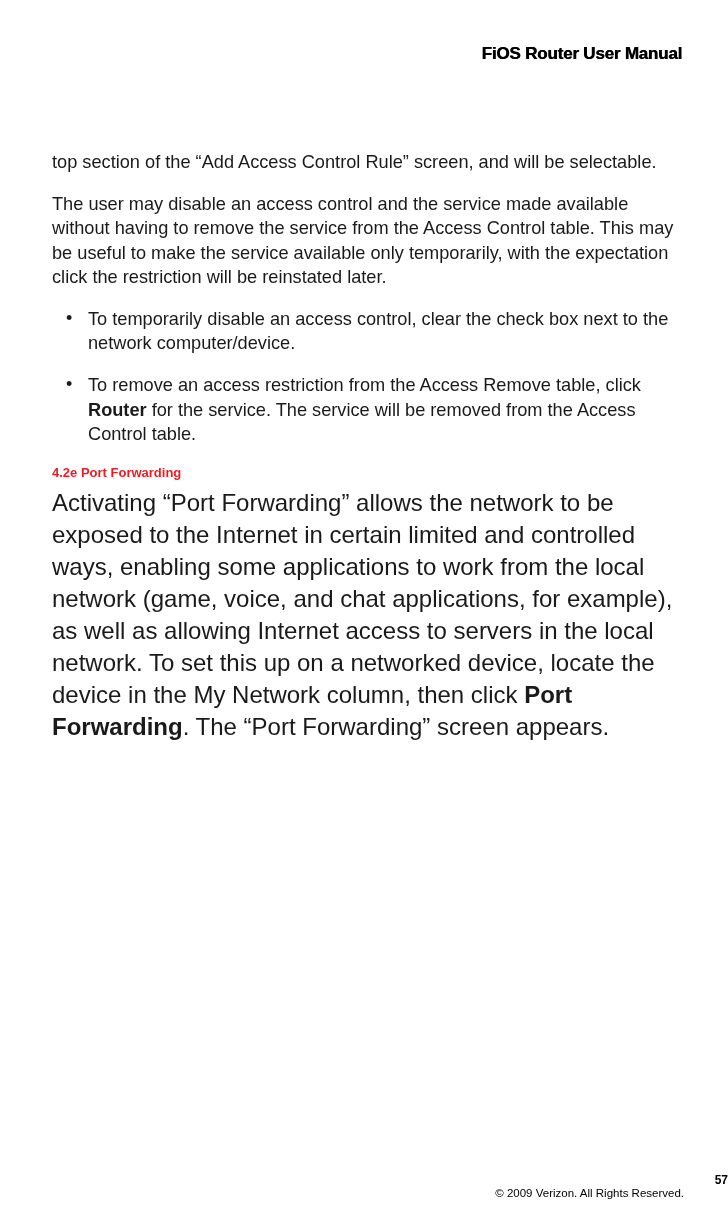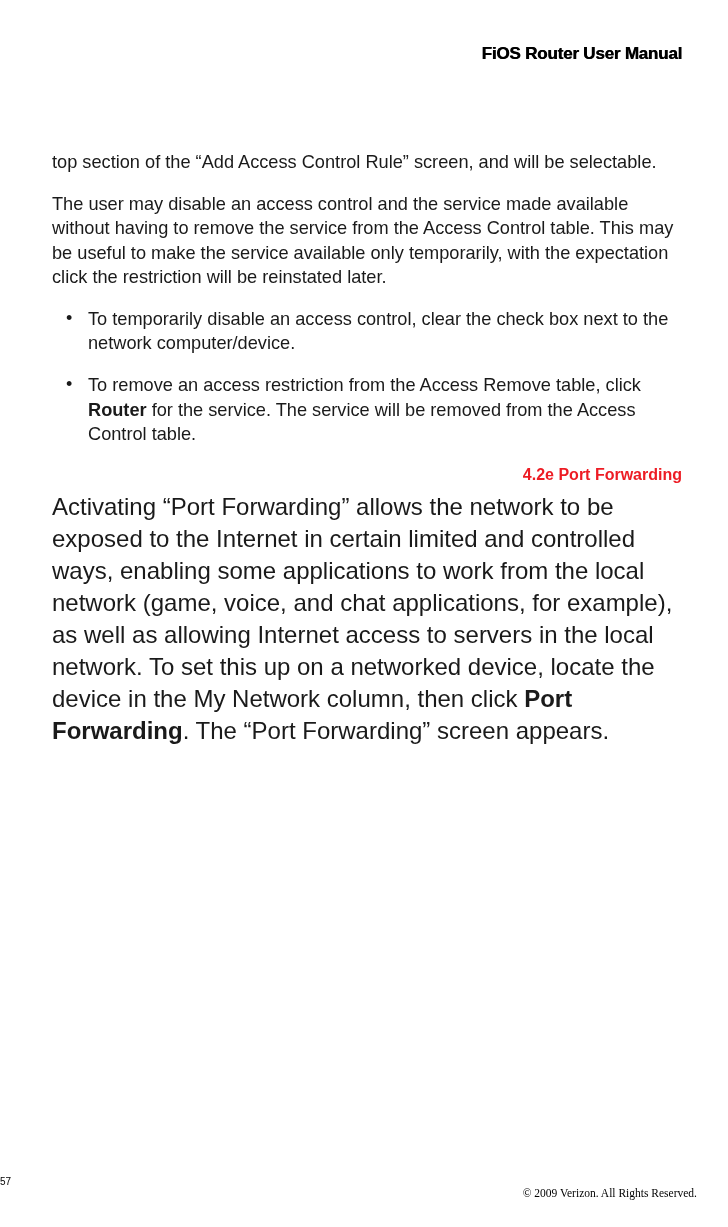--- a/index.html
+++ b/index.html
@@ -55,44 +55,42 @@
     }
     .note-line {
       margin-bottom: 34px;
     }
     .bold {
       font-weight: 700;
     }
     .section-heading {
       color: #ed1c24;
       font-weight: 700;
-      font-size: 16px;
+      font-size: 13px;
       margin-bottom: 6px;
-      text-align: right;
     }
     .section-para {
       font-size: 24px;
       line-height: 1.33;
     }
     .page-number {
       position: absolute;
       bottom: 40px;
       left: 0;
       right: 0;
-      text-align: left;
-      font-weight: 400;
-      font-size: 10px;
+      text-align: right;
+      font-weight: 700;
+      font-size: 12px;
     }
     .copyright {
       position: absolute;
       bottom: 28px;
-      right: 31px;
+      right: 44px;
       font-size: 11.5px;
       color: #000;
-      font-family: Liberation Serif, serif;
     }
   </style>
 </head>
 <body>
 
 <div class="header-title">FiOS Router User Manual</div>
 
 <div class="content">
   <p class="para">top section of the “Add Access Control Rule” screen, and will be selectable.</p>
 

